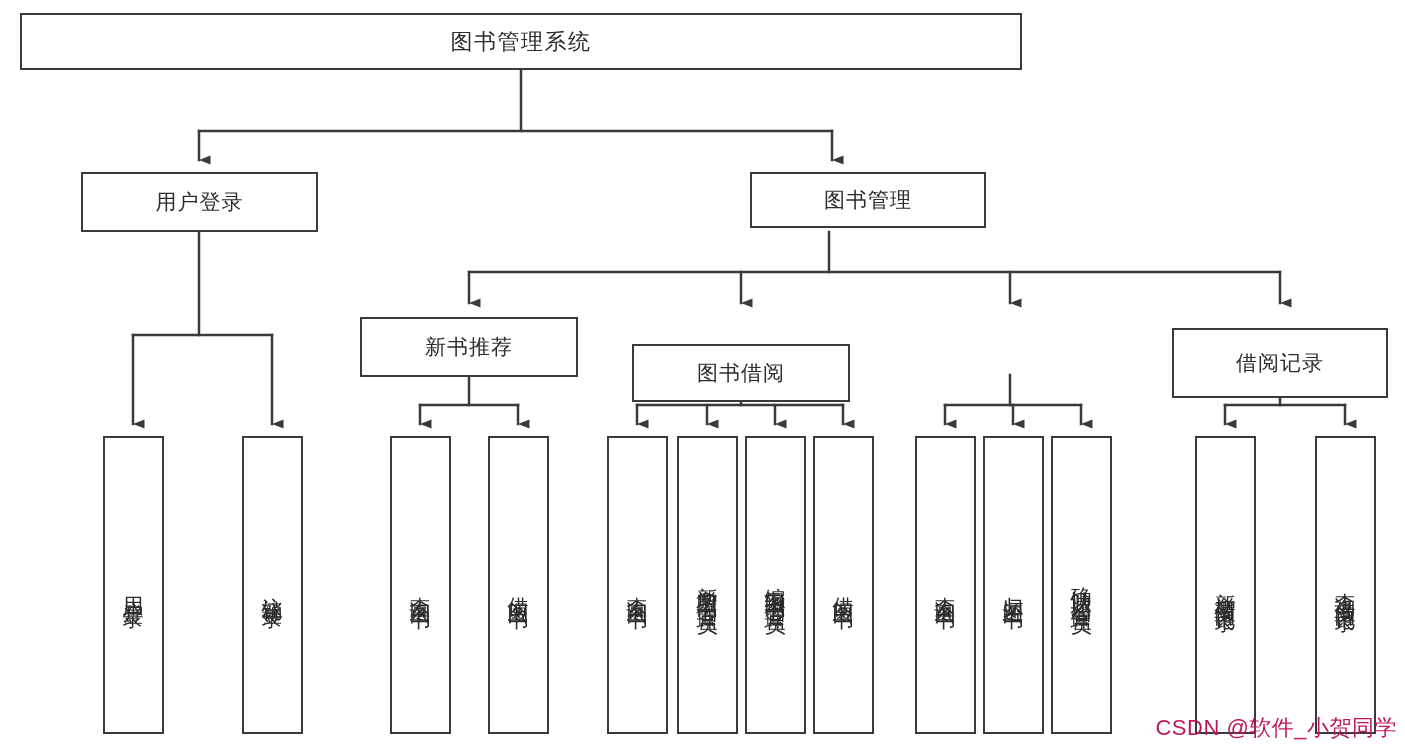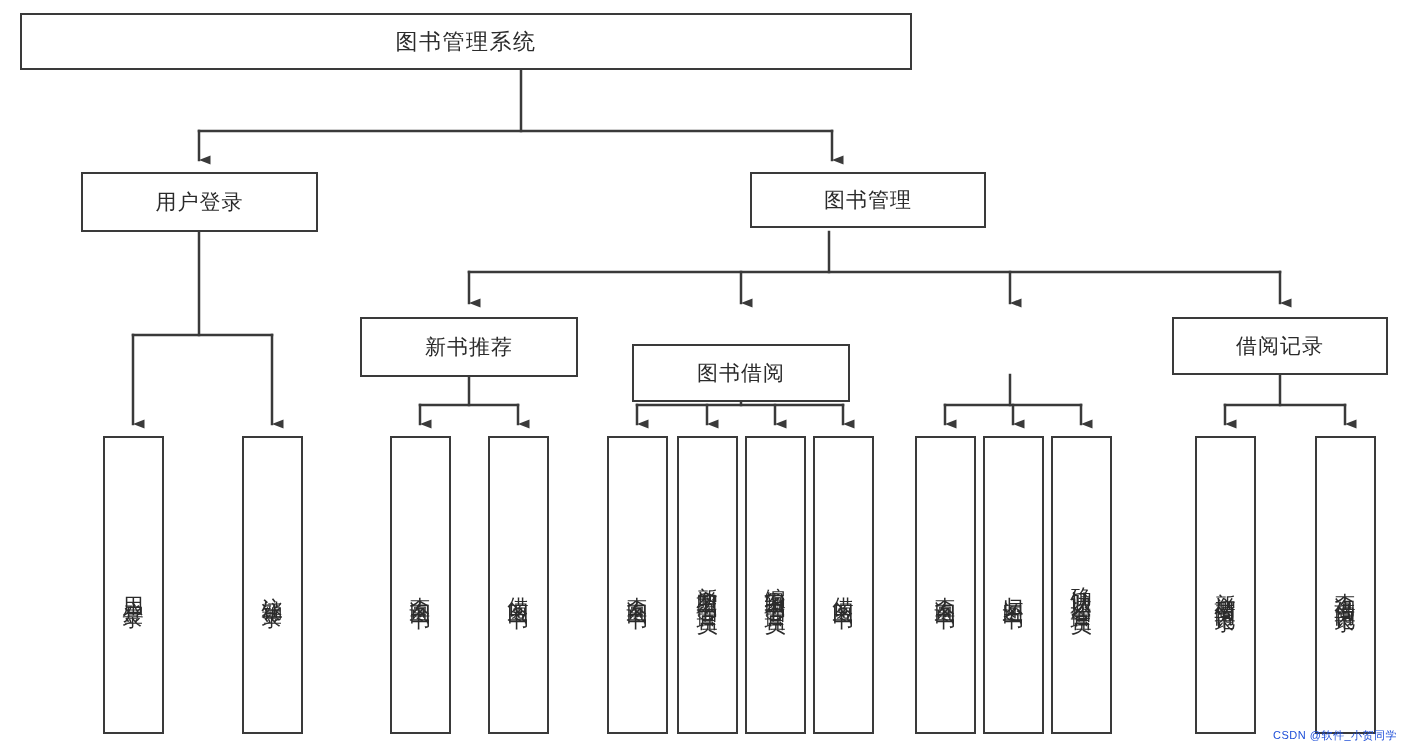--- a/index.html
+++ b/index.html
@@ -28,22 +28,22 @@
   }
   .node.v .vtxt{
     writing-mode:vertical-rl;
     text-orientation:upright;
     white-space:nowrap;
   }
   #watermark{
     position:absolute;
     right:8px;
     bottom:4px;
-    font-size:11px;
-    color:#1d4ed8;
+    font-size:22px;
+    color:#be185d;
     letter-spacing:0.5px;
     white-space:nowrap;
     pointer-events:none;
   }
 </style>
 </head>
 <body>
 
 <div id="canvas">
 
@@ -90,38 +90,38 @@
       <path d="M1013,405 L1013,424" marker-end="url(#arw)"></path>
       <path d="M1081,405 L1081,424" marker-end="url(#arw)"></path>
 
       <path d="M1280,375 L1280,405"></path>
       <path d="M1225,405 L1345,405"></path>
       <path d="M1225,405 L1225,424" marker-end="url(#arw)"></path>
       <path d="M1345,405 L1345,424" marker-end="url(#arw)"></path>
     </g>
   </svg>
 
-  <div class="node title" style="left:20px;top:13px;width:892px;height:57px;">
+  <div class="node title" style="left:20px;top:13px;width:1002px;height:57px;">
     <span>图书管理系统</span>
   </div>
 
   <div class="node h" style="left:81px;top:172px;width:237px;height:60px;">
     <span>用户登录</span>
   </div>
   <div class="node h" style="left:711px;top:172px;width:236px;height:56px;margin-left:39px;">
     <span>图书管理</span>
   </div>
 
   <div class="node h" style="left:360px;top:317px;width:218px;height:60px;">
     <span>新书推荐</span>
   </div>
   <div class="node h" style="left:632px;top:317px;width:218px;height:58px;margin-top:27px;">
     <span>图书借阅</span>
   </div>
-  <div class="node h" style="left:1172px;top:317px;width:216px;height:58px;">
+  <div class="node h" style="left:1172px;top:328px;width:216px;height:70px;">
     <span>借阅记录</span>
   </div>
 
   <div class="node v" style="left:103px;top:436px;width:61px;height:298px;">
     <span class="vtxt">用户登录</span>
   </div>
   <div class="node v" style="left:242px;top:436px;width:61px;height:298px;">
     <span class="vtxt">注销登录</span>
   </div>
 

